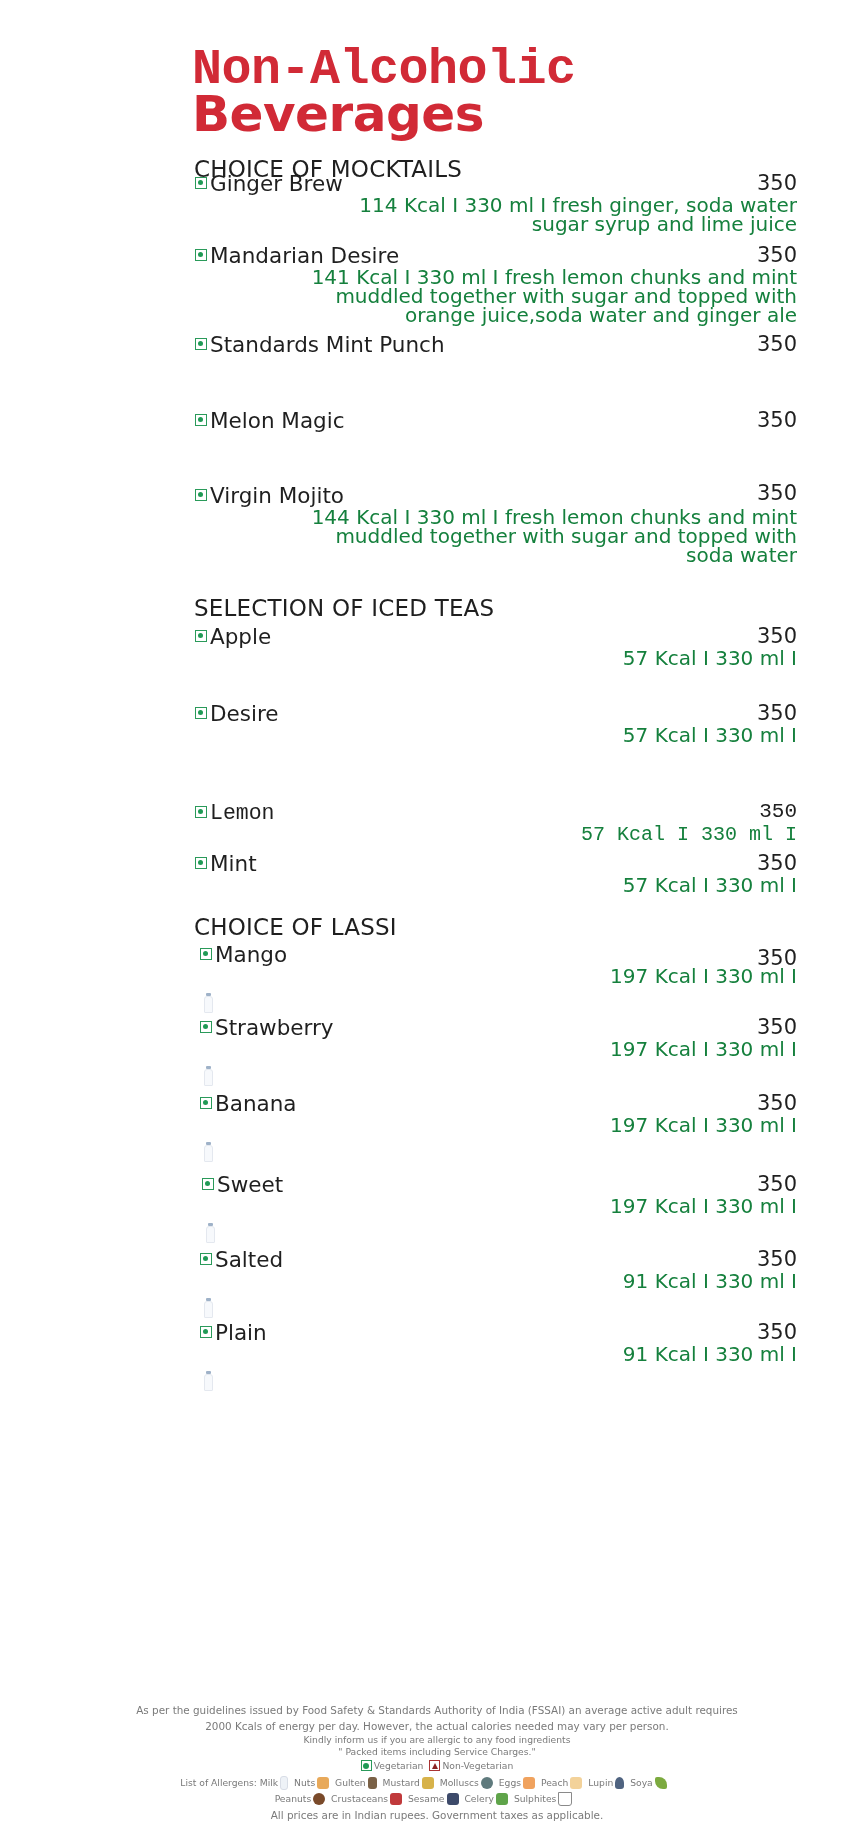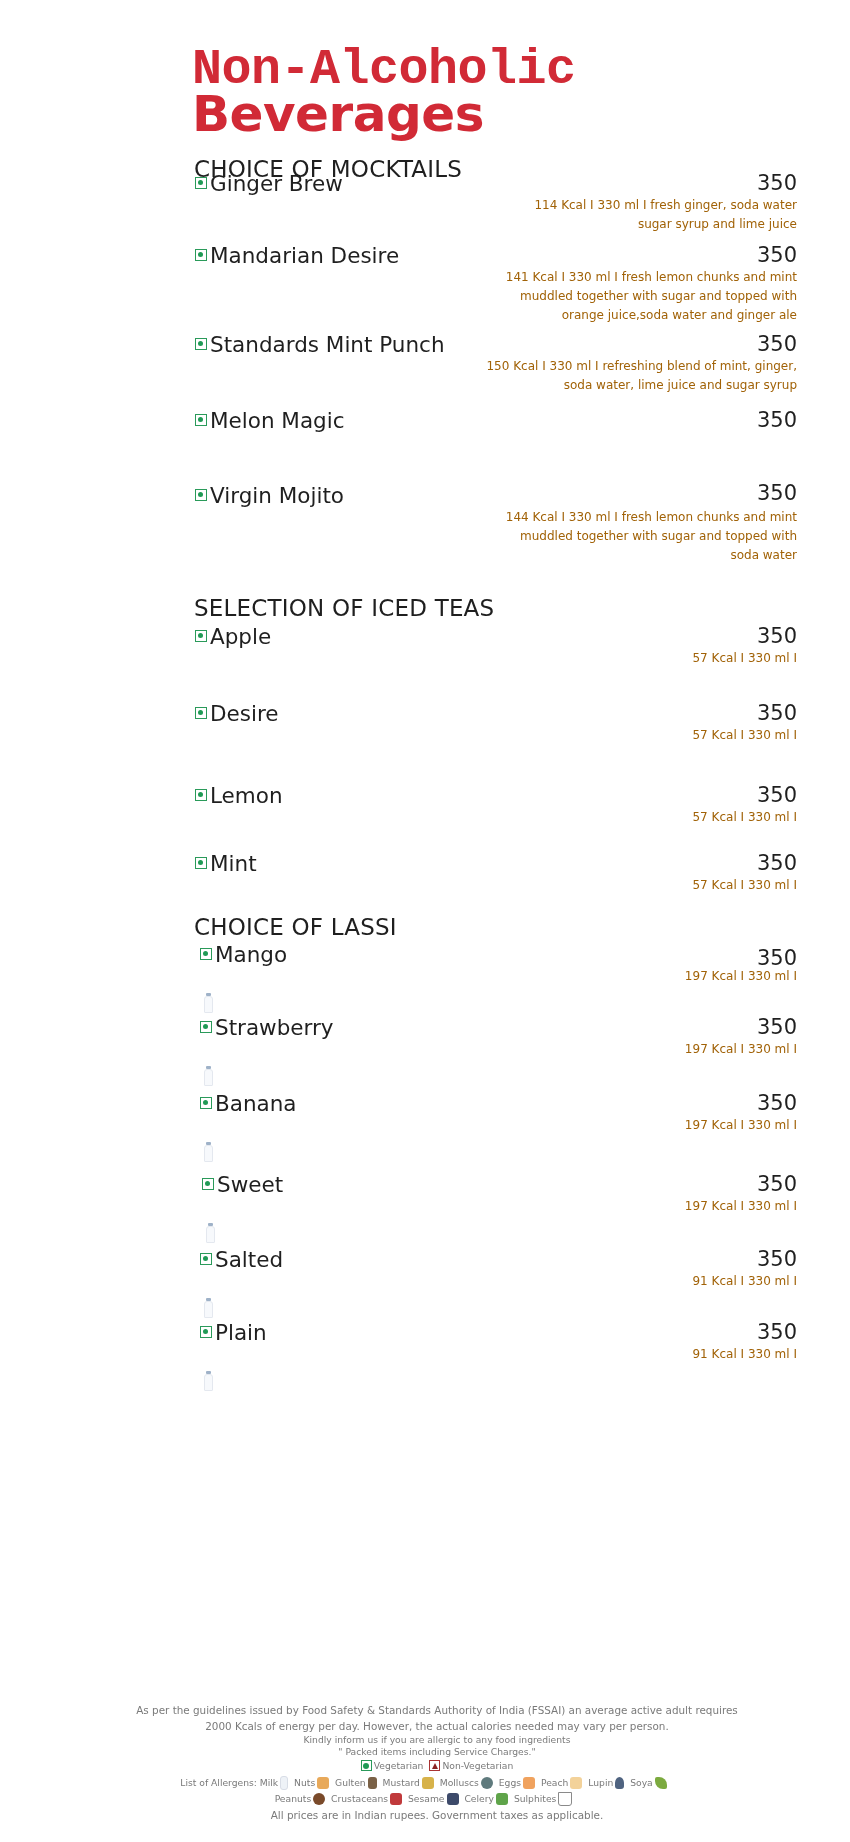--- a/index.html
+++ b/index.html
@@ -10,21 +10,21 @@
            letter-spacing:-0.5px; white-space:nowrap; }
   .sec { left:194px; font-size:23px; line-height:26px; color:#1f1f1f; letter-spacing:0.2px; white-space:nowrap; }
   .item { left:194px; width:603px;text-align:right; }
   .item .row { position:relative; height:26px; }
   .veg { position:absolute; left:1px; top:5px; width:12px; height:12px; border:1.5px solid #2a9a5a;
          box-sizing:border-box; background:#fff; }
   .veg::after { content:""; position:absolute; left:2px; top:2px; width:5px; height:5px;
                 border-radius:50%; background:#1f9a55; }
   .name { position:absolute; left:16px; top:0; font-size:21.5px; line-height:24px; white-space:nowrap; color:#1f1f1f; }
   .price { position:absolute; right:0; top:-1px; font-size:21px; line-height:24px; color:#1f1f1f; }
-  .desc { font-size:12px; line-height:19px; color:#a16207; padding-left:1px; margin-top:-2px; white-space:pre-line; }
+  .desc { font-size:20px; line-height:19px; color:#15803d; padding-left:1px; margin-top:-2px; white-space:pre-line; }
   .bottle { margin-top:7px; margin-left:5px; width:9px; height:20px; position:relative; }
   .bottle .cap { position:absolute; left:2px; top:0; width:5px; height:3px; background:#9fb2c8; border-radius:1px; }
   .bottle .body { position:absolute; left:0; top:3px; width:9px; height:17px; border:1px solid #e4e8ef;
                   border-radius:3px 3px 1px 1px; background:#f7f9fc; box-sizing:border-box; }
   .foot { left:0; width:850px; text-align:center; color:#7a7a7a; white-space:nowrap; }
   .f1 { font-size:10.4px; line-height:14px; }
   .f2 { font-size:9.2px; line-height:12px; }
   .legend span, .allergens span { vertical-align:middle; }
   .ico { display:inline-block; width:12px; height:12px; vertical-align:middle; margin:0 3px 0 2px; border-radius:3px; }
   .vegbox { display:inline-block; width:11px; height:11px; border:1px solid #2a9a5a; box-sizing:border-box; position:relative; vertical-align:middle; margin-right:2px;}
@@ -61,22 +61,20 @@
 muddled together with sugar and topped with
 orange juice,soda water and ginger ale</div>
 </div>
 
 <div class="abs item" style="top:333px;">
   <div class="row">
       <span class="veg"></span>
     <span class="name">Standards Mint Punch</span>
     <span class="price">350</span>
     </div>
-  <div class="desc">150 Kcal I 330 ml I refreshing blend of mint, ginger,
-soda water, lime juice and sugar syrup</div>
 </div>
 
 <div class="abs item" style="top:409px;">
   <div class="row">
       <span class="veg"></span>
     <span class="name">Melon Magic</span>
     <span class="price">350</span>
     </div>
 </div>
 
@@ -104,21 +102,21 @@
 
 <div class="abs item" style="top:702px;">
   <div class="row">
       <span class="veg"></span>
     <span class="name">Desire</span>
     <span class="price">350</span>
     </div>
   <div class="desc">57 Kcal I 330 ml I</div>
 </div>
 
-<div class="abs item" style="top:784px;">
+<div class="abs item" style="top:801px;font-family:Liberation Mono, monospace;">
   <div class="row">
       <span class="veg"></span>
     <span class="name">Lemon</span>
     <span class="price">350</span>
     </div>
   <div class="desc">57 Kcal I 330 ml I</div>
 </div>
 
 <div class="abs item" style="top:852px;">
   <div class="row">

